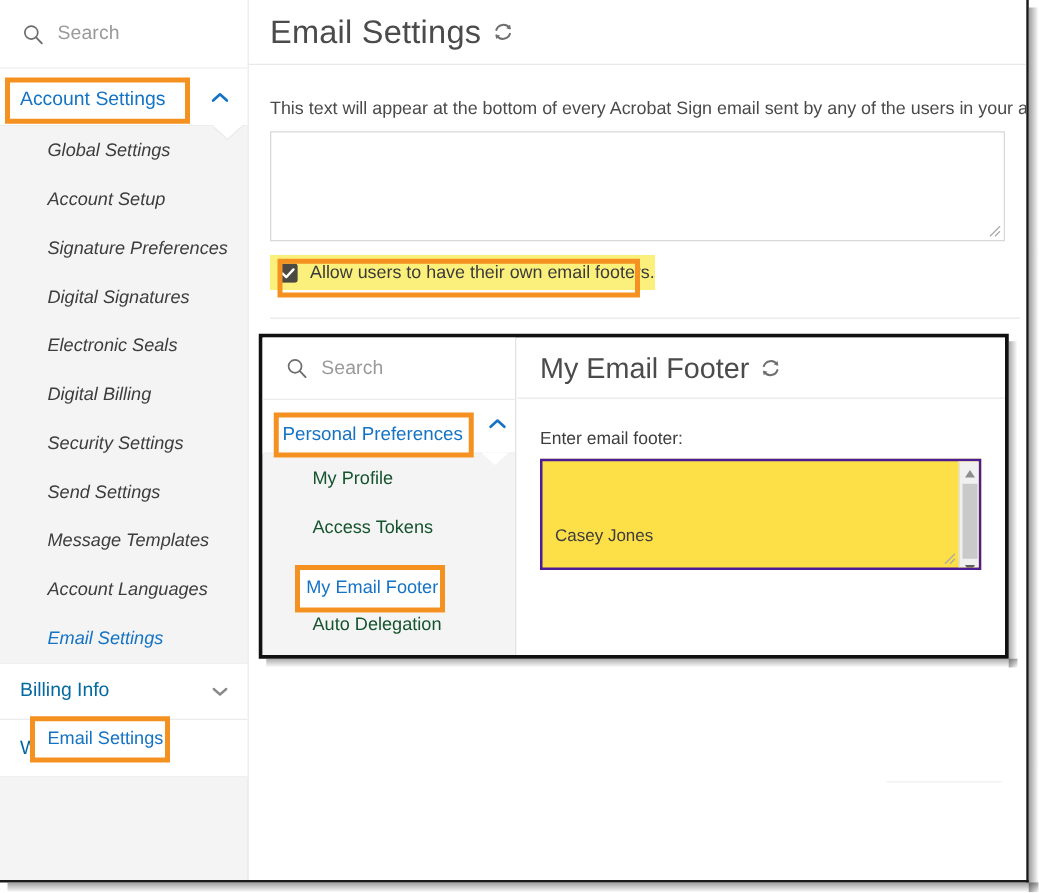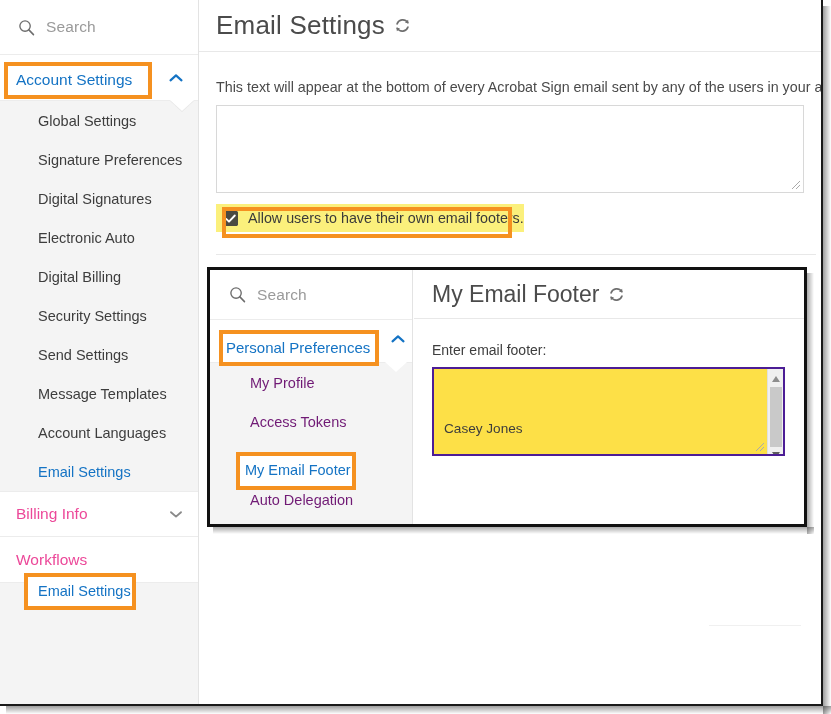--- a/index.html
+++ b/index.html
@@ -96,21 +96,21 @@
     font-size: 15.5px;
     color: #1473c4;
   }
   .nav-group-head .chev {
     position: absolute;
     right: 14px;
     top: 50%;
     transform: translateY(-50%);
     width: 16px; height: 10px;
   }
-  .nav-group-head.collapsed .ghead-label { color: #ec4899; }
+  .nav-group-head.collapsed .ghead-label { color: #0369a1; }
 
   
   .notch {
     position: absolute;
     left: 170px;
     top: 100px;
     width: 0; height: 0;
     border-left: 12px solid transparent;
     border-right: 12px solid transparent;
     border-top: 11px solid #ffffff;
@@ -119,20 +119,21 @@
 
   .nav-item {
     height: 39px;
     display: flex;
     align-items: center;
     padding-left: 38px;
     box-sizing: border-box;
     font-size: 14.5px;
     color: #3d3d3d;
     background: #f4f4f4;
+    font-style: italic;
   }
   .nav-item.active-link { color: #1473c4; }
 
   
   .callout {
     position: absolute;
     border: 4px solid #f59120;
     background: transparent;
     box-sizing: border-box;
     pointer-events: none;
@@ -300,21 +301,21 @@
     border-right: 11px solid transparent;
     border-top: 10px solid #ffffff;
   }
   .inset-nav-item {
     height: 39px;
     display: flex;
     align-items: center;
     padding-left: 40px;
     box-sizing: border-box;
     font-size: 14.5px;
-    color: #701a75;
+    color: #14532d;
   }
   .inset-nav-item.active-link { color: #1473c4; }
 
   .inset-content {
     position: absolute;
     left: 204px; top: 0;
     right: 0; bottom: 0;
     background: #ffffff;
   }
   .inset-title-row {
@@ -411,27 +412,30 @@
         <svg class="chev" viewBox="0 0 16 10">
           <polyline points="2.5,7.4 8,2.4 13.5,7.4" fill="none" stroke="#1473c4" stroke-width="2.1" stroke-linecap="round" stroke-linejoin="round"></polyline>
         </svg>
       </div>
       <div class="notch"></div>
 
       <div class="nav-item">
         <span>Global Settings</span>
       </div>
       <div class="nav-item">
+        <span>Account Setup</span>
+      </div>
+      <div class="nav-item">
         <span>Signature Preferences</span>
       </div>
       <div class="nav-item">
         <span>Digital Signatures</span>
       </div>
       <div class="nav-item">
-        <span>Electronic Auto</span>
+        <span>Electronic Seals</span>
       </div>
       <div class="nav-item">
         <span>Digital Billing</span>
       </div>
       <div class="nav-item">
         <span>Security Settings</span>
       </div>
       <div class="nav-item">
         <span>Send Settings</span>
       </div>

